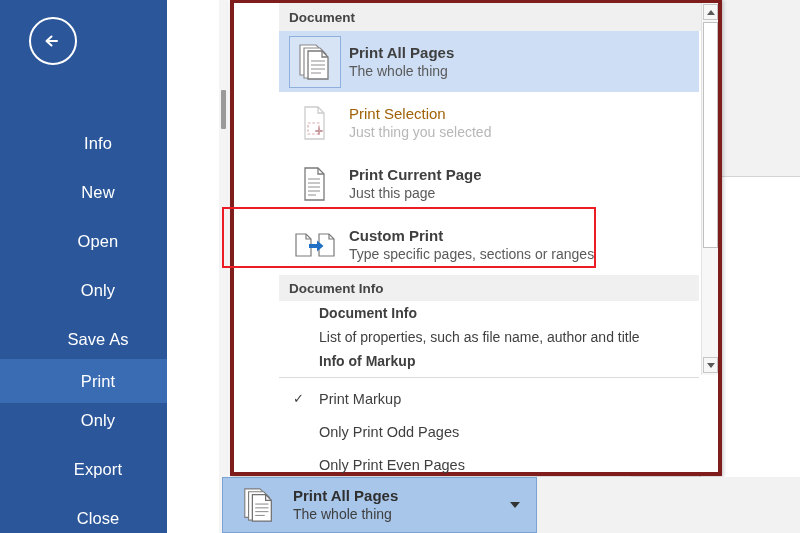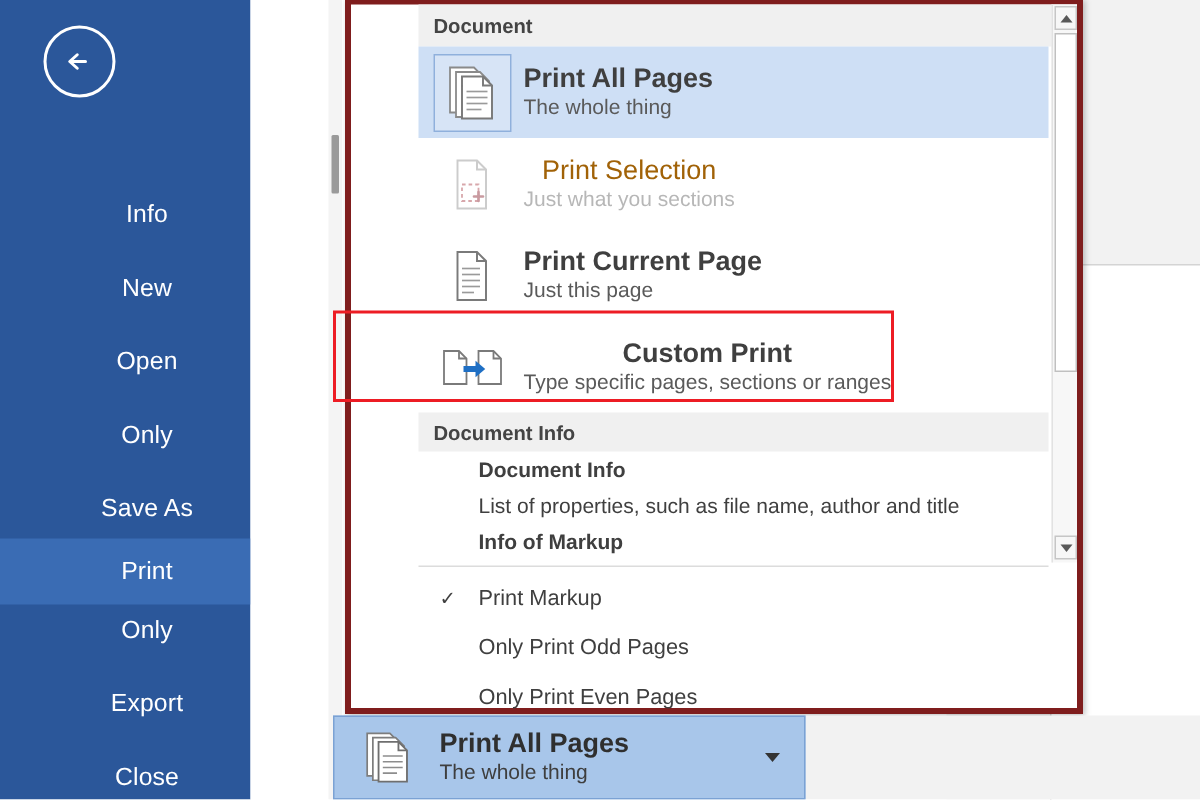--- a/index.html
+++ b/index.html
@@ -105,21 +105,21 @@
     padding-left:10px;
   }
   .mrow.big{height:61px;}
   .mrow.sel{background:#cedff5;}
   .mico{
     width:52px;min-width:52px;height:52px;
     display:flex;align-items:center;justify-content:center;
   }
   .mrow.sel .mico{border:1px solid #8fb0dc;box-sizing:border-box;background:#d7e4f6;}
   .mtxt{padding-left:8px;}
-  .mt1{font-size:18px;font-weight:bold;color:#3f3f3f;line-height:19px;text-align:center;}
+  .mt1{font-size:15px;font-weight:bold;color:#3f3f3f;line-height:19px;}
   .mt2{font-size:14px;color:#5a5a5a;line-height:19px;}
   .mt1.dis{color:#a16207;font-weight:normal;}
   .mt2.dis{color:#b7b7b7;}
 
   .sec-head{
     width:420px;height:26px;background:#f0f0f0;
     display:flex;align-items:center;padding-left:10px;box-sizing:border-box;
     font-size:13.5px;font-weight:bold;color:#444444;
   }
   .srow{
@@ -252,21 +252,21 @@
       <div class="mico">
         <svg width="34" height="40" viewBox="0 0 34 40">
           <path d="M7 4 h13 l6 6 v26 h-19 z" fill="#ffffff" stroke="#cccccc" stroke-width="1.3"></path>
           <path d="M20 4 v6 h6" fill="none" stroke="#cccccc" stroke-width="1.3"></path>
           <rect x="10" y="20" width="11" height="11" fill="none" stroke="#d8a7ab" stroke-width="1.2" stroke-dasharray="2.4 2"></rect>
           <path d="M21 25 v6 M18 28 h6" stroke="#c99aa0" stroke-width="1.8" stroke-linecap="round"></path>
         </svg>
       </div>
       <div class="mtxt">
         <div class="mt1 dis">Print Selection</div>
-        <div class="mt2 dis">Just what you sections</div>
+        <div class="mt2 dis">Just thing you selected</div>
       </div>
     </div>
 
     <div class="mrow big">
       <div class="mico">
         <svg width="34" height="40" viewBox="0 0 34 40">
           <path d="M7 4 h13 l6 6 v26 h-19 z" fill="#ffffff" stroke="#7a7a7a" stroke-width="1.3"></path>
           <path d="M20 4 v6 h6" fill="none" stroke="#7a7a7a" stroke-width="1.3"></path>
           <g stroke="#9a9a9a" stroke-width="1.1">
             <line x1="10" y1="15" x2="22" y2="15"></line>

